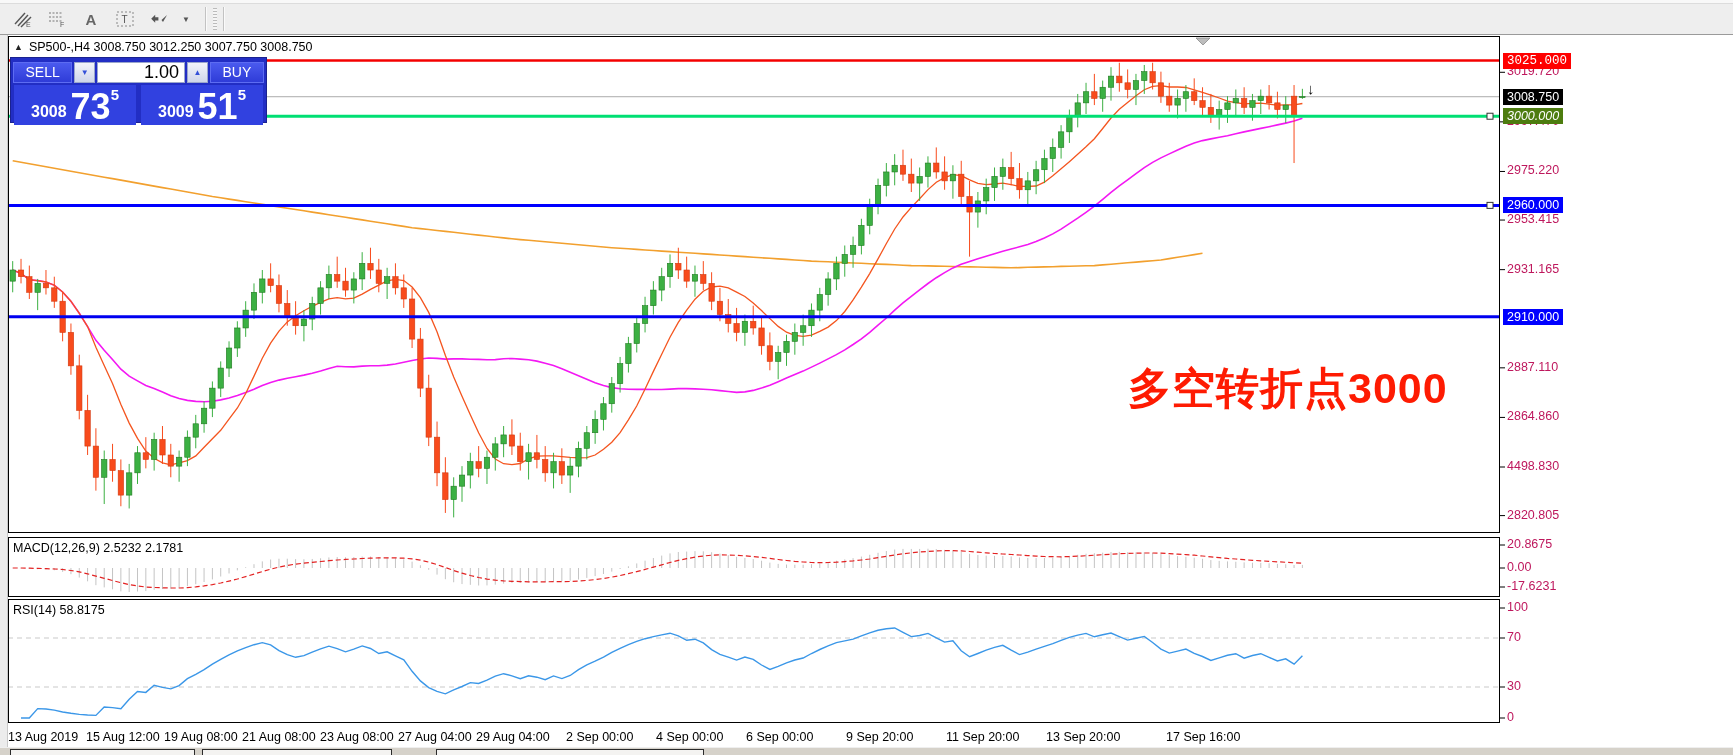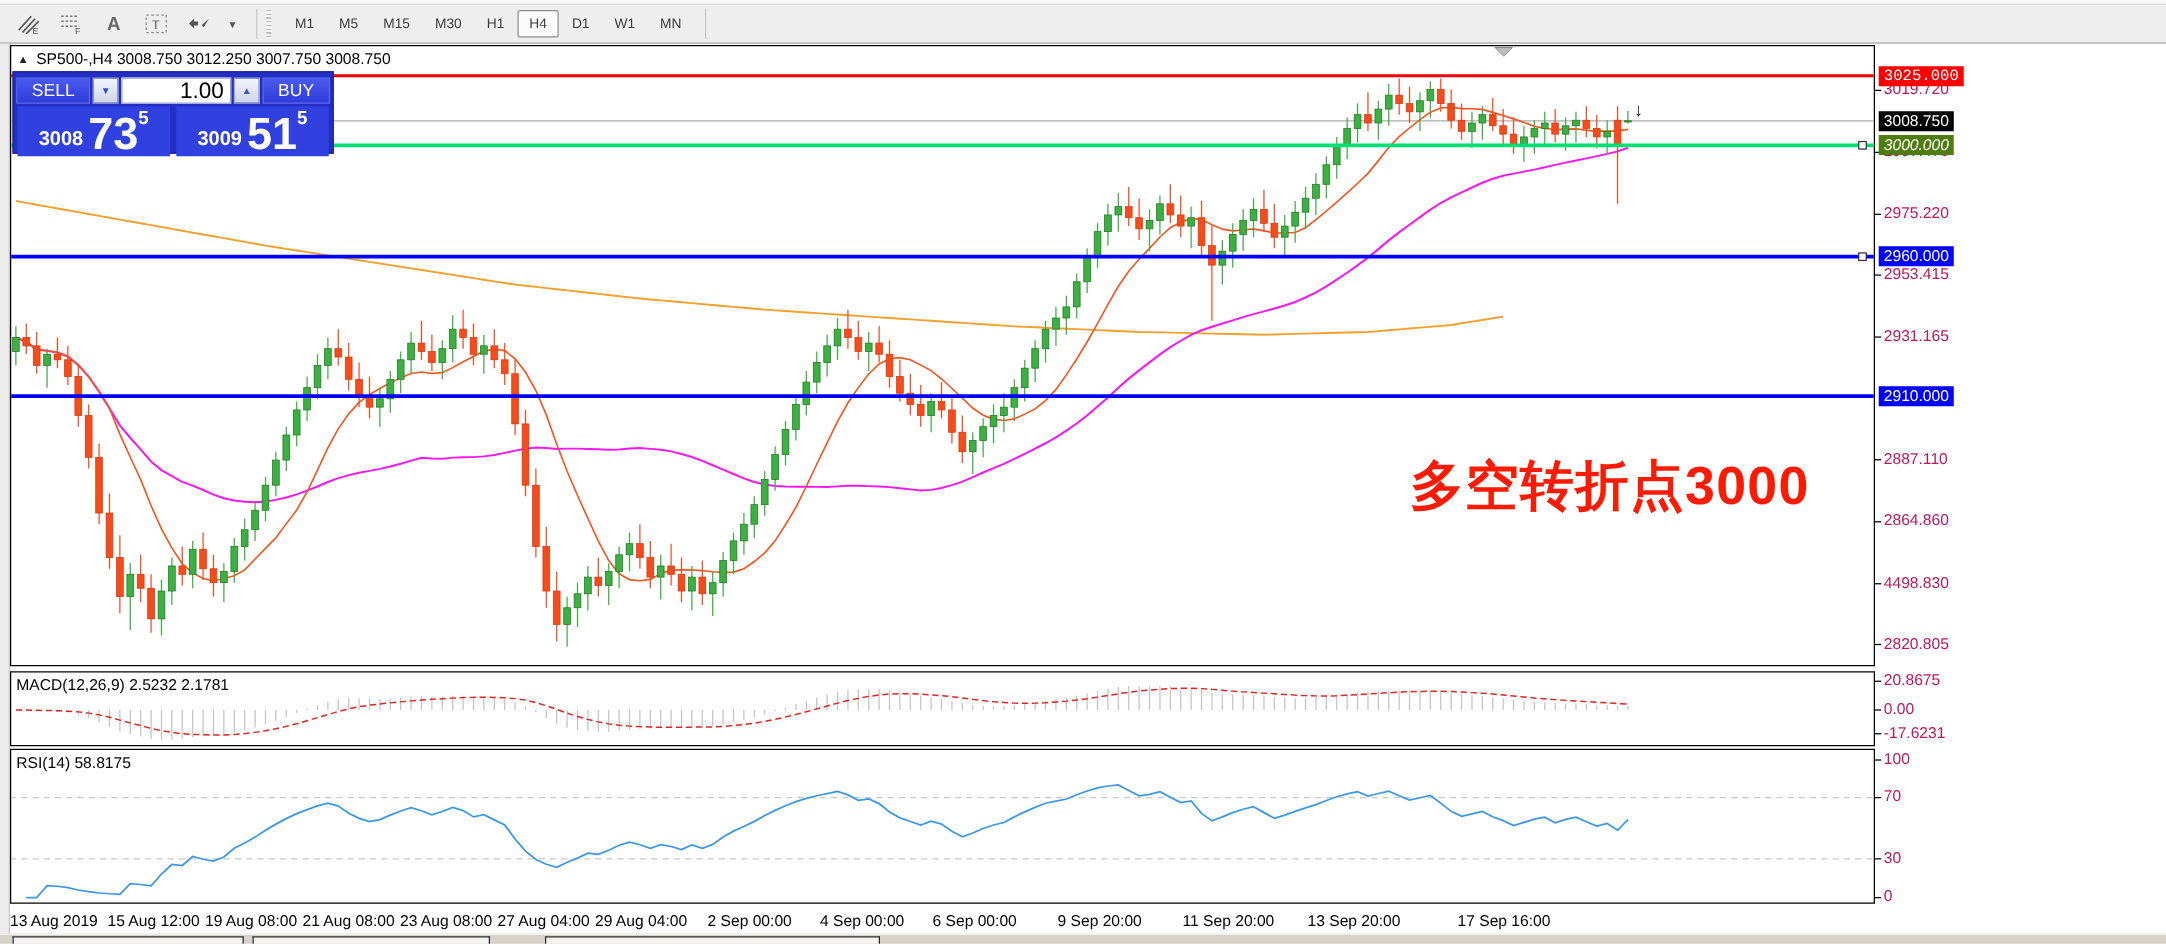--- a/index.html
+++ b/index.html
@@ -98,31 +98,20 @@
           <g fill="#555">
         <path d="M3 10 l5 -5 l0 3 l4 0 l0 4 l-4 0 l0 3 z" transform="scale(0.8) translate(1,1)"></path>
         <path d="M19 5 l-4 7 l-1.5 -2 z"></path>
           </g>
         </svg>
     </div>
     <div class="toolbtn" style="width:12px;font-size:8px;">▼</div>
   </div>
   <div class="vsep"></div>
   <div class="grip"></div>
-  <div class="toolgroup" id="tf-group">
-      <div class="tf-btn">M1</div>
-      <div class="tf-btn">M5</div>
-      <div class="tf-btn">M15</div>
-      <div class="tf-btn">M30</div>
-      <div class="tf-btn">H1</div>
-      <div class="tf-btn active">H4</div>
-      <div class="tf-btn">D1</div>
-      <div class="tf-btn">W1</div>
-      <div class="tf-btn">MN</div>
-    </div>
   <div class="vsep"></div>
 </div>
 
 <div id="workspace"></div>
 <div id="leftgutter"></div>
 
 <div id="price-panel" class="panel"></div>
 <div id="macd-panel" class="panel"></div>
 <div id="rsi-panel" class="panel"></div>
 

